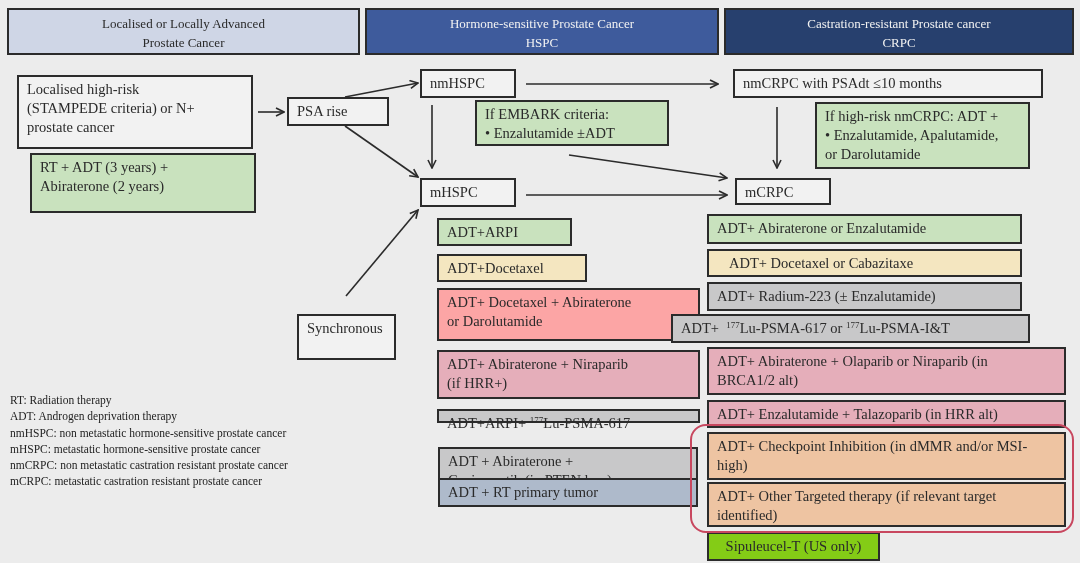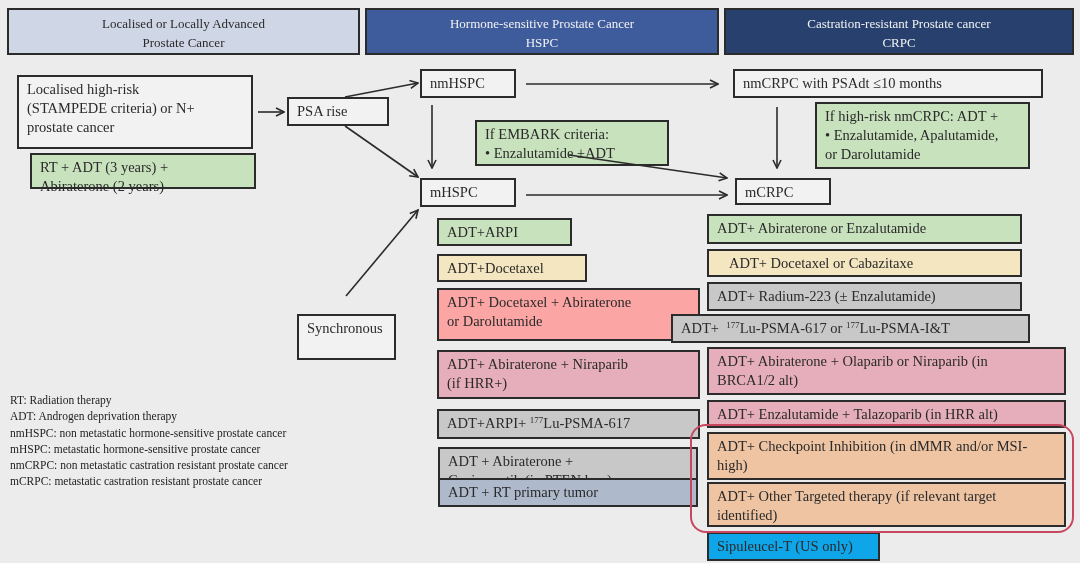--- a/index.html
+++ b/index.html
@@ -30,21 +30,21 @@
     white-space: nowrap;
   }
   .white { background: #f2f2f2; }
   .green { background: #c9e2be; }
   .yellow { background: #f4e6c0; }
   .cyan { background: #fca5a5; padding-left: 8px; }
   .pink { background: #e5aeba; }
   .grey { background: #c8c8c9; }
   .slate { background: #aebacb; }
   .orange { background: #eec4a2; }
-  .lightblue { background: #0ea5e9; }
+  .lightblue { background: #84cc16; text-align: center; }
 
   sup { font-size: 9px; vertical-align: 5px; line-height: 0; }
 
   .legend {
     left: 10px; top: 392px;
     font-size: 11.5px; line-height: 16.3px;
     color: #222;
   }
   .legend div { white-space: nowrap; }
 
@@ -69,21 +69,21 @@
 <div class="abs hdr hdr-crpc">
   <div>Castration-resistant Prostate cancer</div>
   <div>CRPC</div>
 </div>
 
 <div class="abs box white" style="left:17px;top:75px;width:236px;height:74px;">
   <div>Localised high-risk</div>
   <div>(STAMPEDE criteria) or N+</div>
   <div>prostate cancer</div>
 </div>
-<div class="abs box green" style="left:30px;top:153px;width:226px;height:36px;">
+<div class="abs box green" style="left:30px;top:153px;width:226px;height:60px;">
   <div>RT + ADT (3 years) +</div>
   <div>Abiraterone (2 years)</div>
 </div>
 
 <div class="abs box white" style="left:287px;top:97px;width:102px;height:29px;">
   <span>PSA rise</span>
 </div>
 <div class="abs box white" style="left:297px;top:314px;width:99px;height:46px;">
   <span>Synchronous</span>
 </div>
@@ -93,21 +93,21 @@
 <div class="abs box white" style="left:420px;top:178px;width:96px;height:29px;">
   <span>mHSPC</span>
 </div>
 <div class="abs box white" style="left:733px;top:69px;width:310px;height:29px;">
   <span>nmCRPC with PSAdt ≤10 months</span>
 </div>
 <div class="abs box white" style="left:735px;top:178px;width:96px;height:27px;">
   <span>mCRPC</span>
 </div>
 
-<div class="abs box green" style="left:475px;top:100px;width:194px;height:46px;margin-top:20px;">
+<div class="abs box green" style="left:475px;top:100px;width:194px;height:46px;">
   <div>If EMBARK criteria:</div>
   <div>• Enzalutamide ±ADT</div>
 </div>
 <div class="abs box green" style="left:815px;top:102px;width:215px;height:67px;">
   <div>If high-risk nmCRPC: ADT +</div>
   <div>• Enzalutamide, Apalutamide,</div>
   <div>or Darolutamide</div>
 </div>
 
 <div class="abs box green" style="left:437px;top:218px;width:135px;height:28px;">
@@ -117,21 +117,21 @@
   <div>ADT+Docetaxel</div>
 </div>
 <div class="abs box cyan" style="left:437px;top:288px;width:263px;height:53px;">
   <div>ADT+ Docetaxel + Abiraterone</div>
   <div>or Darolutamide</div>
 </div>
 <div class="abs box pink" style="left:437px;top:350px;width:263px;height:49px;">
   <div>ADT+ Abiraterone + Niraparib</div>
   <div>(if HRR+)</div>
 </div>
-<div class="abs box grey" style="left:437px;top:409px;width:263px;height:30px;">
+<div class="abs box grey" style="left:437px;top:409px;width:263px;height:14px;">
   <span>ADT+ARPI+ </span><sup>177</sup><span>Lu-PSMA-617</span>
 </div>
 <div class="abs box grey" style="left:438px;top:447px;width:260px;height:48px;">
   <div>ADT + Abiraterone +</div>
   <div>Capivasertib (in PTEN loss)</div>
 </div>
 <div class="abs box slate" style="left:438px;top:478px;width:260px;height:29px;">
   <div>ADT + RT primary tumor</div>
 </div>
 

